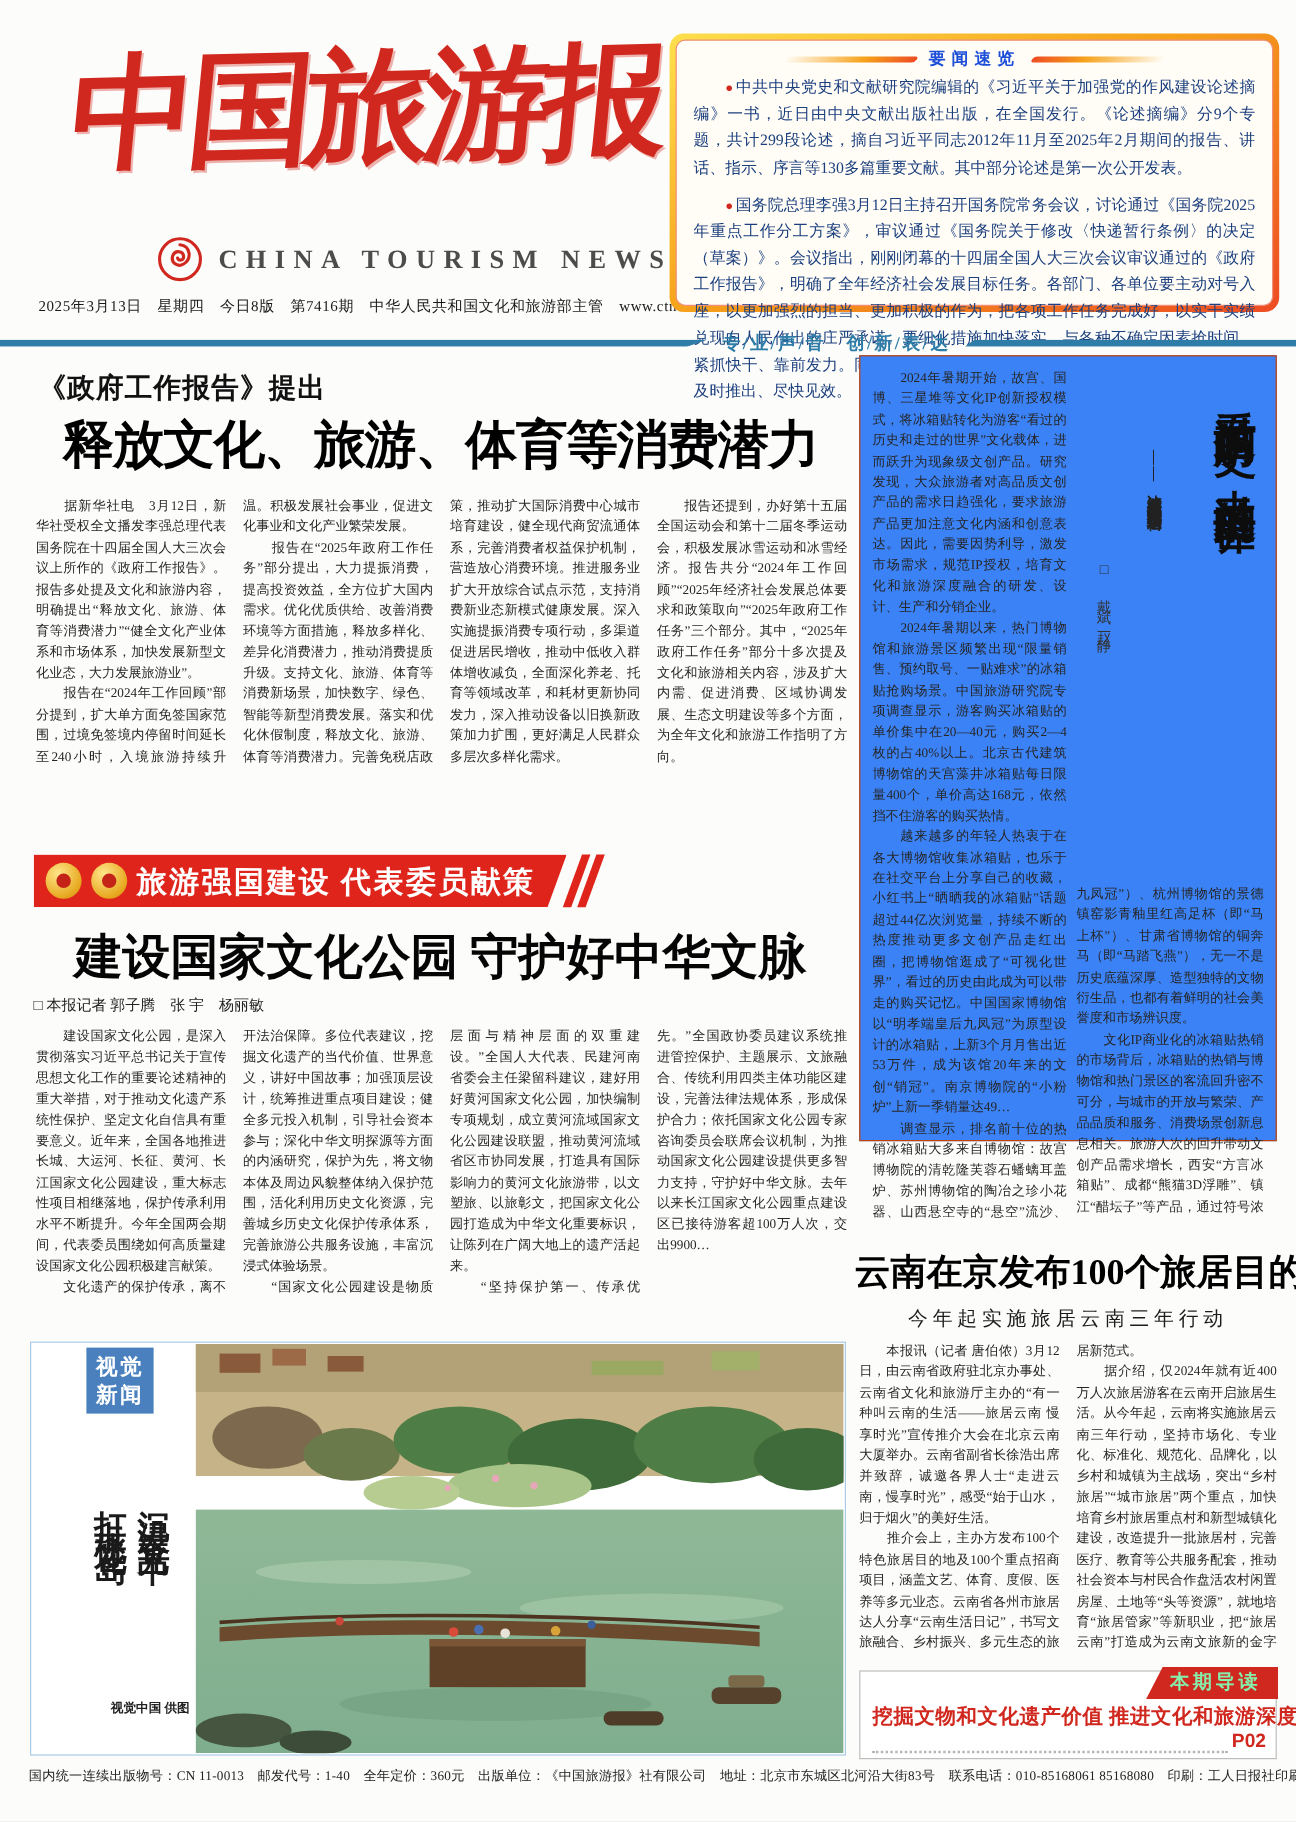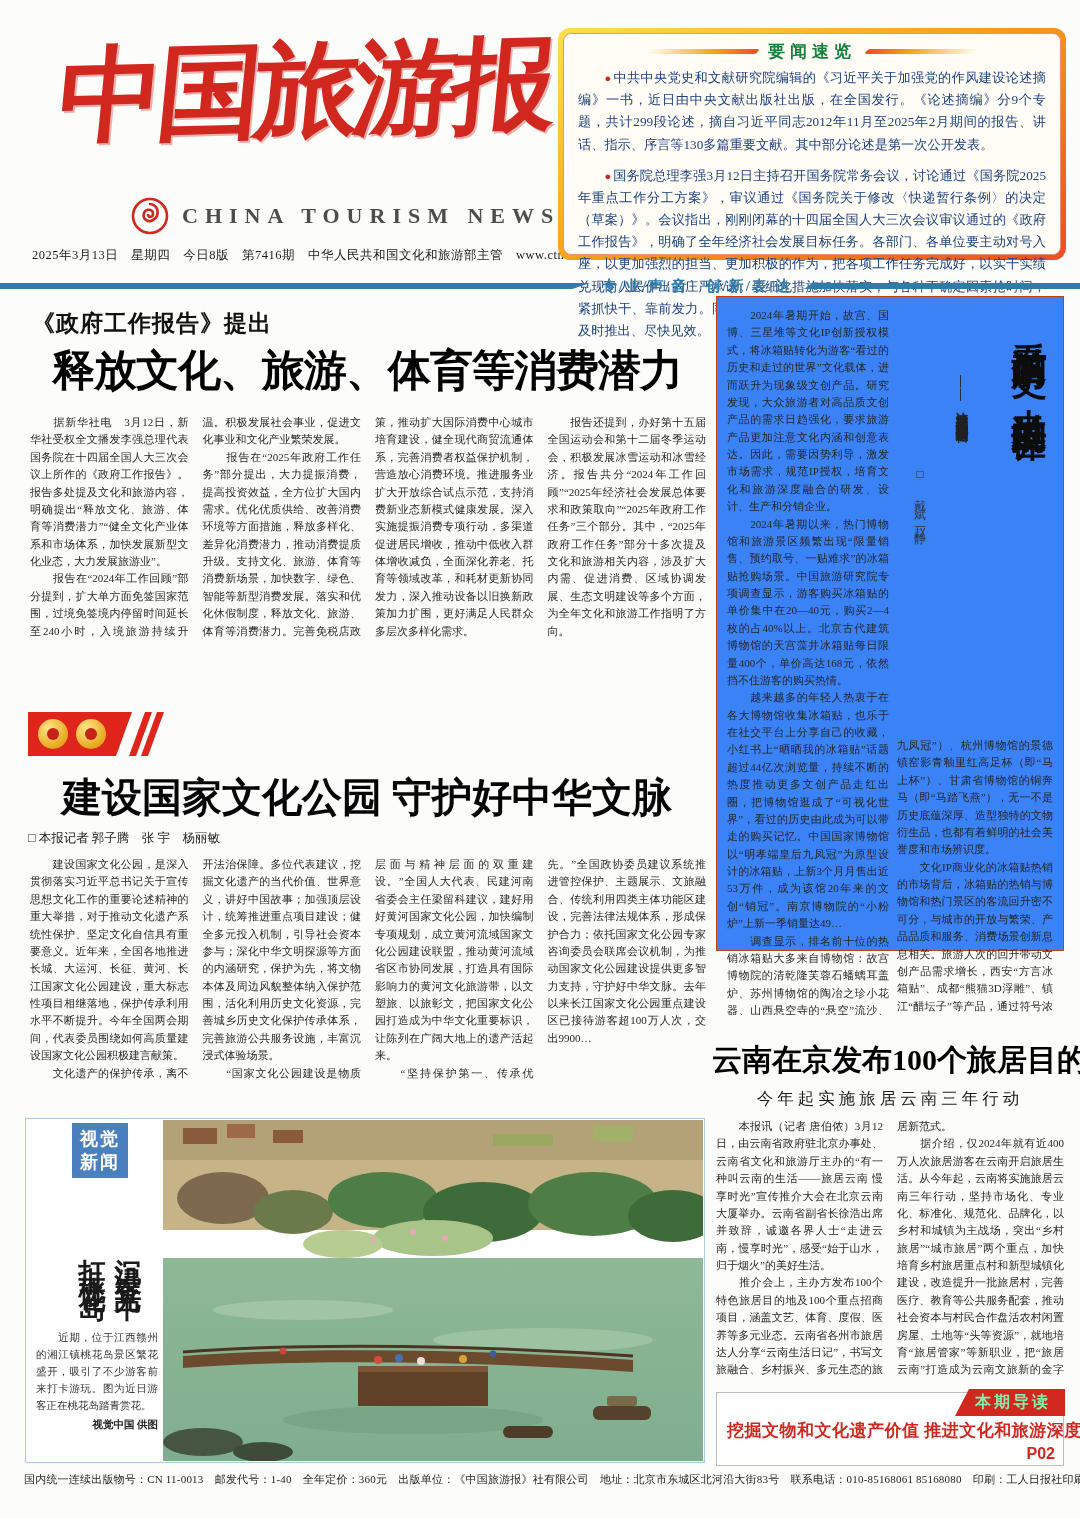--- a/index.html
+++ b/index.html
@@ -16,21 +16,21 @@
   .dateline{position:absolute;left:32px;top:247px;font-size:12.5px;color:#1a1a1a;letter-spacing:.5px;white-space:nowrap;}
 
   
   .brief-wrap{position:absolute;left:558px;top:28px;width:508px;height:232px;
     background:linear-gradient(150deg,#fde04c 0%,#f6a21b 45%,#ee4c23 100%);border-radius:12px;padding:5px;box-sizing:border-box;}
   .brief-inner{background:#fffdf6;border:1px solid #f0907a;border-radius:8px;height:100%;box-sizing:border-box;padding:4px 14px 6px;}
   .brief-title-row{display:flex;align-items:center;justify-content:center;gap:10px;margin-top:2px;}
   .swoosh{height:5px;width:110px;border-radius:3px;transform:skewX(-35deg);}
   .swoosh.l{background:linear-gradient(to right,rgba(246,162,27,0),#f6a21b 60%,#ee4c23);}
   .swoosh.r{background:linear-gradient(to left,rgba(246,162,27,0),#f6a21b 60%,#ee4c23);}
-  .brief-title{font-size:17px;font-weight:bold;color:#15803d;letter-spacing:5px;}
+  .brief-title{font-size:14px;font-weight:bold;color:#1d4ed8;letter-spacing:5px;}
   .brief-body{font-size:13.2px;line-height:1.68;color:#1c3f7e;text-align:justify;margin-top:4px;}
   .brief-body p{margin:0 0 9px 0;text-indent:2em;}
   .bullet{color:#d0281e;font-size:11px;margin-right:2px;}
   .brief-src{font-weight:bold;}
 
   
   .slogan{position:absolute;left:0;top:274px;width:1080px;height:24px;display:flex;align-items:center;font-family:Liberation Serif, serif;}
   .sl-line{height:6px;background:#2e7ca8;}
   .sl-line.l{width:590px;clip-path:polygon(0 0,100% 0,97% 100%,0 100%);}
   .sl-line.r{flex:1;clip-path:polygon(3% 0,100% 0,100% 100%,0 100%);}
@@ -78,21 +78,21 @@
   
   .yn-headline{position:absolute;left:712px;top:1040px;width:356px;text-align:center;font-size:30px;font-weight:bold;color:#000;white-space:nowrap;}
   .yn-subhead{position:absolute;left:716px;top:1088px;width:348px;text-align:center;font-size:16.5px;color:#1c1c1c;letter-spacing:4px;}
   .yn-body{position:absolute;left:716px;top:1118px;width:348px;height:264px;column-count:2;column-gap:14px;}
 
   
   .guide{position:absolute;left:716px;top:1392px;width:348px;height:74px;border:1px solid #bdbdbd;box-sizing:border-box;background:#fff;}
   .guide-flag{position:absolute;top:-4px;right:-2px;background:#d0281e;color:#86efac;font-weight:bold;font-size:16px;
     letter-spacing:3px;padding:3px 14px 3px 20px;clip-path:polygon(14px 0,100% 0,100% 100%,0 100%);}
   .guide-line{position:absolute;left:10px;top:26px;width:328px;font-size:17px;font-weight:bold;color:#d0281e;letter-spacing:.5px;white-space:nowrap;}
-  .guide-pagerow{position:absolute;left:10px;top:50px;width:328px;display:flex;align-items:flex-end;flex-direction:column;}
+  .guide-pagerow{position:absolute;left:10px;top:50px;width:328px;display:flex;align-items:flex-end;}
   .guide-dots{flex:1;border-bottom:2px dotted #b5b5b5;height:10px;}
   .guide-page{color:#d0281e;font-weight:bold;font-size:16px;font-family:"Liberation Sans",sans-serif;margin-left:4px;}
 
   
   .footer{position:absolute;left:24px;top:1472px;width:1040px;font-size:11px;color:#222;white-space:nowrap;letter-spacing:.2px;}
 </style>
 </head>
 <body>
 
 <div class="page">
@@ -145,38 +145,38 @@
       <div class="vby">□ 戴 斌　赵一静</div>
     </div>
     <div class="colR colbody"><span>九凤冠”）、杭州博物馆的景德镇窑影青釉里红高足杯（即“马上杯”）、甘肃省博物馆的铜奔马（即“马踏飞燕”），无一不是历史底蕴深厚、造型独特的文物衍生品，也都有着鲜明的社会美誉度和市场辨识度。
 　　文化IP商业化的冰箱贴热销的市场背后，冰箱贴的热销与博物馆和热门景区的客流回升密不可分，与城市的开放与繁荣、产品品质和服务、消费场景创新息息相关。旅游人次的回升带动文创产品需求增长，西安“方言冰箱贴”、成都“熊猫3D浮雕”、镇江“醋坛子”等产品，通过符号浓缩地域身份，满足游客“到此一游”的仪式感与身份标签需求。</span></div>
   </div>
 
   <div class="campaign">
     <div class="camp-box">
       <span class="emblem"></span>
       <span class="emblem"></span>
+      <span class="camp-label">旅游强国建设 代表委员献策</span>
     </div>
     <span class="camp-stripe"></span>
     <span class="camp-stripe"></span>
   </div>
 
   <div class="park-headline">建设国家文化公园 守护好中华文脉</div>
   <div class="park-byline">□ 本报记者 郭子腾　张 宇　杨丽敏</div>
   <div class="park-body colbody">　　建设国家文化公园，是深入贯彻落实习近平总书记关于宣传思想文化工作的重要论述精神的重大举措，对于推动文化遗产系统性保护、坚定文化自信具有重要意义。近年来，全国各地推进长城、大运河、长征、黄河、长江国家文化公园建设，重大标志性项目相继落地，保护传承利用水平不断提升。今年全国两会期间，代表委员围绕如何高质量建设国家文化公园积极建言献策。
 　　文化遗产的保护传承，离不开法治保障。多位代表建议，挖掘文化遗产的当代价值、世界意义，讲好中国故事；加强顶层设计，统筹推进重点项目建设；健全多元投入机制，引导社会资本参与；深化中华文明探源等方面的内涵研究，保护为先，将文物本体及周边风貌整体纳入保护范围，活化利用历史文化资源，完善城乡历史文化保护传承体系，完善旅游公共服务设施，丰富沉浸式体验场景。
 　　“国家文化公园建设是物质层面与精神层面的双重建设。”全国人大代表、民建河南省委会主任梁留科建议，建好用好黄河国家文化公园，加快编制专项规划，成立黄河流域国家文化公园建设联盟，推动黄河流域省区市协同发展，打造具有国际影响力的黄河文化旅游带，以文塑旅、以旅彰文，把国家文化公园打造成为中华文化重要标识，让陈列在广阔大地上的遗产活起来。
 　　“坚持保护第一、传承优先。”全国政协委员建议系统推进管控保护、主题展示、文旅融合、传统利用四类主体功能区建设，完善法律法规体系，形成保护合力；依托国家文化公园专家咨询委员会联席会议机制，为推动国家文化公园建设提供更多智力支持，守护好中华文脉。去年以来长江国家文化公园重点建设区已接待游客超100万人次，交出9900…</div>
 
   <div class="visual">
     <div class="vbadge">视觉新闻</div>
     <div class="vtitle-photo">沉浸春光中
 打卡桃花岛</div>
     <div class="vcaption">
-      <span>　　近期，位于江西赣州的湘江镇桃花岛景区繁花盛开，吸引了不少游客前来打卡游玩。图为近日游客正在桃花岛踏青赏花。</span>
       <div class="vcredit" style="position:static;margin-top:2px;">视觉中国 供图</div>
     </div>
     <svg class="photo" viewBox="0 0 540 341" preserveAspectRatio="none">
       <defs>
         <linearGradient id="water" x1="0" y1="0" x2="0" y2="1">
           <stop offset="0" stop-color="#8fb897"></stop>
             <stop offset="1" stop-color="#7fae8e"></stop>
         </linearGradient>
       </defs>
       <rect x="0" y="0" width="540" height="110" fill="#c6b488"></rect>

